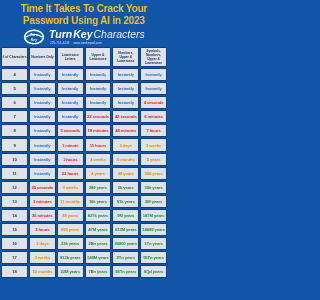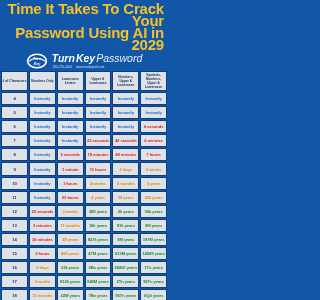--- a/index.html
+++ b/index.html
@@ -9,23 +9,23 @@
     font-family:"Liberation Sans", sans-serif;
     overflow:hidden;
   }
   .wrap{ width:168px; height:300px; position:relative; }
 
   
   .header{ padding:3px 4px 0 4px; }
   .title{
     color:#f5c12a;
     font-weight:bold;
-    font-size:15px;
+    font-size:10px;
     line-height:12px;
-    text-align:right;
+    text-align:center;
     letter-spacing:-0.2px;
   }
   .logo-row{
     display:flex; align-items:center; justify-content:center;
     margin-top:2px; gap:4px;
   }
   .logo-mark{
     width:22px; height:16px; flex:0 0 auto;
     position:relative;
   }
@@ -87,38 +87,38 @@
   .v-green{ color:#1f8a3a; }
 </style>
 </head>
 <body>
 
 <div class="wrap">
 
   <div class="header">
     <div class="title">
       <div>Time It Takes To Crack Your</div>
-      <div>Password Using AI in 2029</div>
+      <div>Password Using AI in 2023</div>
     </div>
 
     <div class="logo-row">
       <div class="logo-mark">
         <svg width="22" height="16" viewBox="0 0 22 16">
           <ellipse cx="11" cy="8" rx="10.2" ry="7.4" fill="#ffffff"></ellipse>
           <ellipse cx="11" cy="8" rx="8.6" ry="6" fill="#1256a8"></ellipse>
           <path d="M2.6 8.2 Q11 2.2 19.4 8.2" stroke="#ffffff" stroke-width="1.1" fill="none"></path>
           <text x="11" y="7.1" font-family="Liberation Sans, sans-serif" font-size="3.6" font-weight="bold" font-style="italic" fill="#ffffff" text-anchor="middle">Turn</text>
           <text x="11" y="12.1" font-family="Liberation Sans, sans-serif" font-size="3.6" font-weight="bold" font-style="italic" fill="#ffffff" text-anchor="middle">Key</text>
         </svg>
       </div>
       <div class="logo-text">
         <div class="logo-line1">
           <span class="lt-turn">Turn</span>
           <span class="lt-key">Key</span>
-          <span class="lt-sol">Password</span>
+          <span class="lt-sol">Characters</span>
         </div>
         <div class="logo-line2">
           <span>225-751-4444</span>
           <span>www.turnkeysol.com</span>
         </div>
       </div>
     </div>
   </div>
 
   <div class="table" id="table-root">

